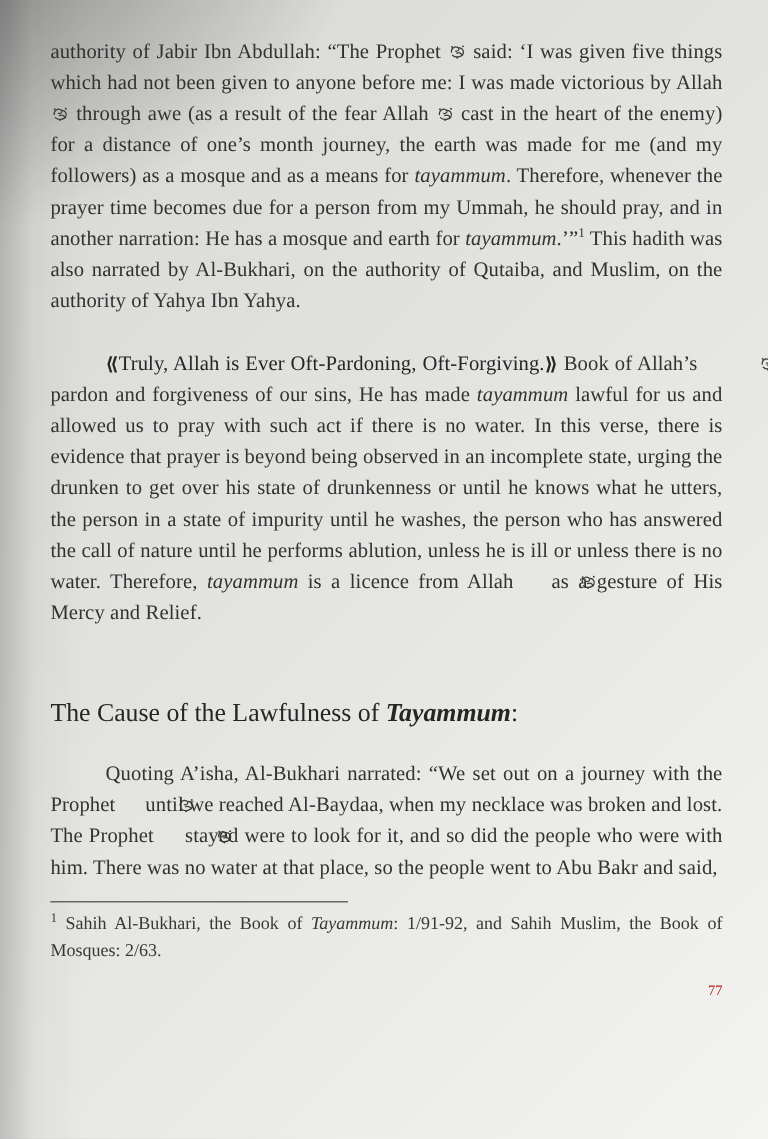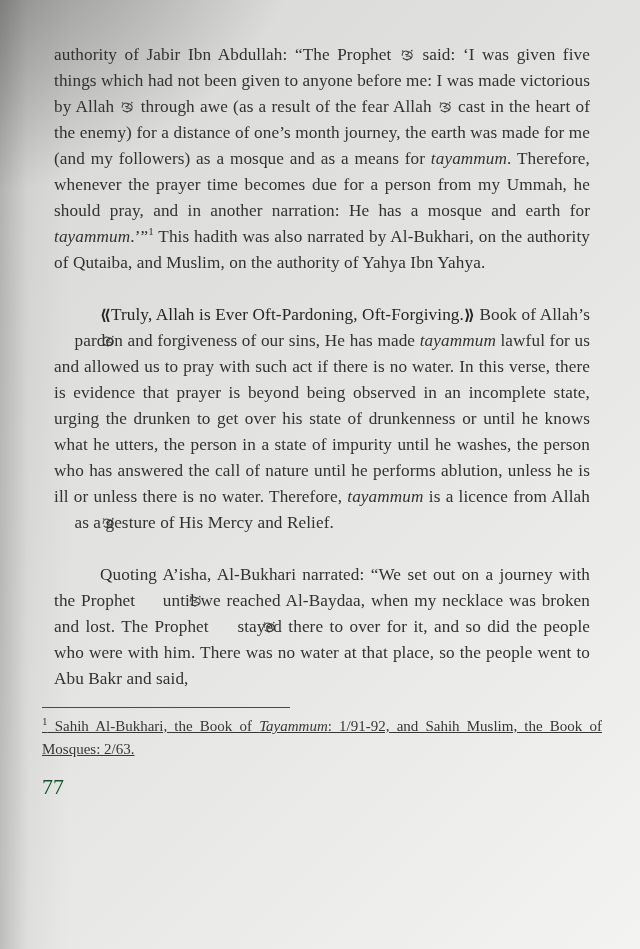--- a/index.html
+++ b/index.html
@@ -16,21 +16,21 @@
       linear-gradient(to right, rgba(0,0,0,0.18), rgba(0,0,0,0.04) 28px, rgba(0,0,0,0) 70px),
       linear-gradient(135deg, #d7d7d5 0%, #e3e3e1 45%, #f3f3f1 100%);
   }
   .page {
     position: absolute;
     inset: 0;
     padding: 30px 38px 0 42px;
     box-sizing: border-box;
   }
   .para {
-    margin: 12px;
+    margin: 0;
     font-size: 17.2px;
     line-height: 26px;
     color: #333231;
     text-align: justify;
     letter-spacing: 0.1px;
   }
   .para + .para { margin-top: 26px; }
   .indent { text-indent: 46px; }
   .it { font-style: italic; }
   .bd { font-weight: normal; color: #262524; }
@@ -67,27 +67,26 @@
     border: none;
     border-top: 1.6px solid #4a4948;
     margin: 15px 0 7px 0;
   }
   .footnote {
     margin: 0;
     font-size: 15px;
     line-height: 22.5px;
     color: #383736;
     text-align: justify;
-    text-decoration: underline;
   }
   .page-number {
     margin-top: 14px;
-    text-align: left;
-    font-size: 22px;
-    color: #14532d;
+    text-align: right;
+    font-size: 12px;
+    color: #b91c1c;
   }
 </style>
 </head>
 <body>
 
 <div class="page">
   <div id="content">
       <p class="para"><span>authority of Jabir Ibn Abdullah: “The Prophet </span><span class="honorific">
   <svg viewBox="0 0 18 16" xmlns="http://www.w3.org/2000/svg" fill="none" stroke="#3e3d3c" stroke-width="1.2" stroke-linecap="round">
     <path d="M3.5,8.5 C3,4.5 7,2.5 9.5,4 C12,5.5 10,8 7.5,7.5"></path>
@@ -128,36 +127,37 @@
 </span><span> pardon and forgiveness of our sins, He has made </span><span class="it">tayammum</span><span> lawful for us and allowed us to pray with such act if there is no water.  In this verse, there is evidence that prayer is beyond being observed in an incomplete state, urging the drunken to get over his state of drunkenness or until he knows what he utters, the person in a state of impurity until he washes, the person who has answered the call of nature until he performs ablution, unless he is ill or unless there is no water.  Therefore, </span><span class="it">tayammum</span><span> is a licence from Allah </span><span class="honorific">
   <svg viewBox="0 0 18 16" xmlns="http://www.w3.org/2000/svg" fill="none" stroke="#3e3d3c" stroke-width="1.2" stroke-linecap="round">
     <path d="M3.5,8.5 C3,4.5 7,2.5 9.5,4 C12,5.5 10,8 7.5,7.5"></path>
     <path d="M4.5,11.5 C7,14 13,13.5 14.5,10.5 C16,7.5 13.5,4 10.5,4.5"></path>
     <path d="M8.5,9.5 C10.5,8.5 13.5,9.5 13.5,11.5"></path>
     <circle cx="4" cy="3.5" r="0.9" fill="#3e3d3c" stroke="none"></circle>
     <circle cx="14.5" cy="3" r="0.9" fill="#3e3d3c" stroke="none"></circle>
     <circle cx="9" cy="13.8" r="0.9" fill="#3e3d3c" stroke="none"></circle>
   </svg>
 </span><span> as a gesture of His Mercy and Relief.</span></p>
+      <h2 class="heading"><span class="bd">The Cause of the Lawfulness of </span><span class="bdit">Tayammum</span><span class="bd">:</span></h2>
       <p class="para indent"><span>Quoting A’isha, Al-Bukhari narrated: “We set out on a journey with  the Prophet </span><span class="honorific">
   <svg viewBox="0 0 18 16" xmlns="http://www.w3.org/2000/svg" fill="none" stroke="#3e3d3c" stroke-width="1.2" stroke-linecap="round">
     <path d="M3.5,8.5 C3,4.5 7,2.5 9.5,4 C12,5.5 10,8 7.5,7.5"></path>
     <path d="M4.5,11.5 C7,14 13,13.5 14.5,10.5 C16,7.5 13.5,4 10.5,4.5"></path>
     <path d="M8.5,9.5 C10.5,8.5 13.5,9.5 13.5,11.5"></path>
     <circle cx="4" cy="3.5" r="0.9" fill="#3e3d3c" stroke="none"></circle>
     <circle cx="14.5" cy="3" r="0.9" fill="#3e3d3c" stroke="none"></circle>
     <circle cx="9" cy="13.8" r="0.9" fill="#3e3d3c" stroke="none"></circle>
   </svg>
 </span><span> until we reached Al-Baydaa, when my necklace was broken and lost.  The Prophet </span><span class="honorific">
   <svg viewBox="0 0 18 16" xmlns="http://www.w3.org/2000/svg" fill="none" stroke="#3e3d3c" stroke-width="1.2" stroke-linecap="round">
     <path d="M3.5,8.5 C3,4.5 7,2.5 9.5,4 C12,5.5 10,8 7.5,7.5"></path>
     <path d="M4.5,11.5 C7,14 13,13.5 14.5,10.5 C16,7.5 13.5,4 10.5,4.5"></path>
     <path d="M8.5,9.5 C10.5,8.5 13.5,9.5 13.5,11.5"></path>
     <circle cx="4" cy="3.5" r="0.9" fill="#3e3d3c" stroke="none"></circle>
     <circle cx="14.5" cy="3" r="0.9" fill="#3e3d3c" stroke="none"></circle>
     <circle cx="9" cy="13.8" r="0.9" fill="#3e3d3c" stroke="none"></circle>
   </svg>
-</span><span> stayed there to over for it, and so did the people who were with him.  There was no water at that place, so the people went to Abu Bakr and said,</span></p>
+</span><span> stayed were to look for it, and so did the people who were with him.  There was no water at that place, so the people went to Abu Bakr and said,</span></p>
       <div class="footnote-rule"></div>
       <p class="footnote"><span class="sup">1</span><span> Sahih Al-Bukhari, the Book of </span><span class="it">Tayammum</span><span>: 1/91-92, and Sahih Muslim, the Book of Mosques: 2/63.</span></p>
     </div>
   <div class="page-number">77</div>
 </div>
 
 </body></html>

